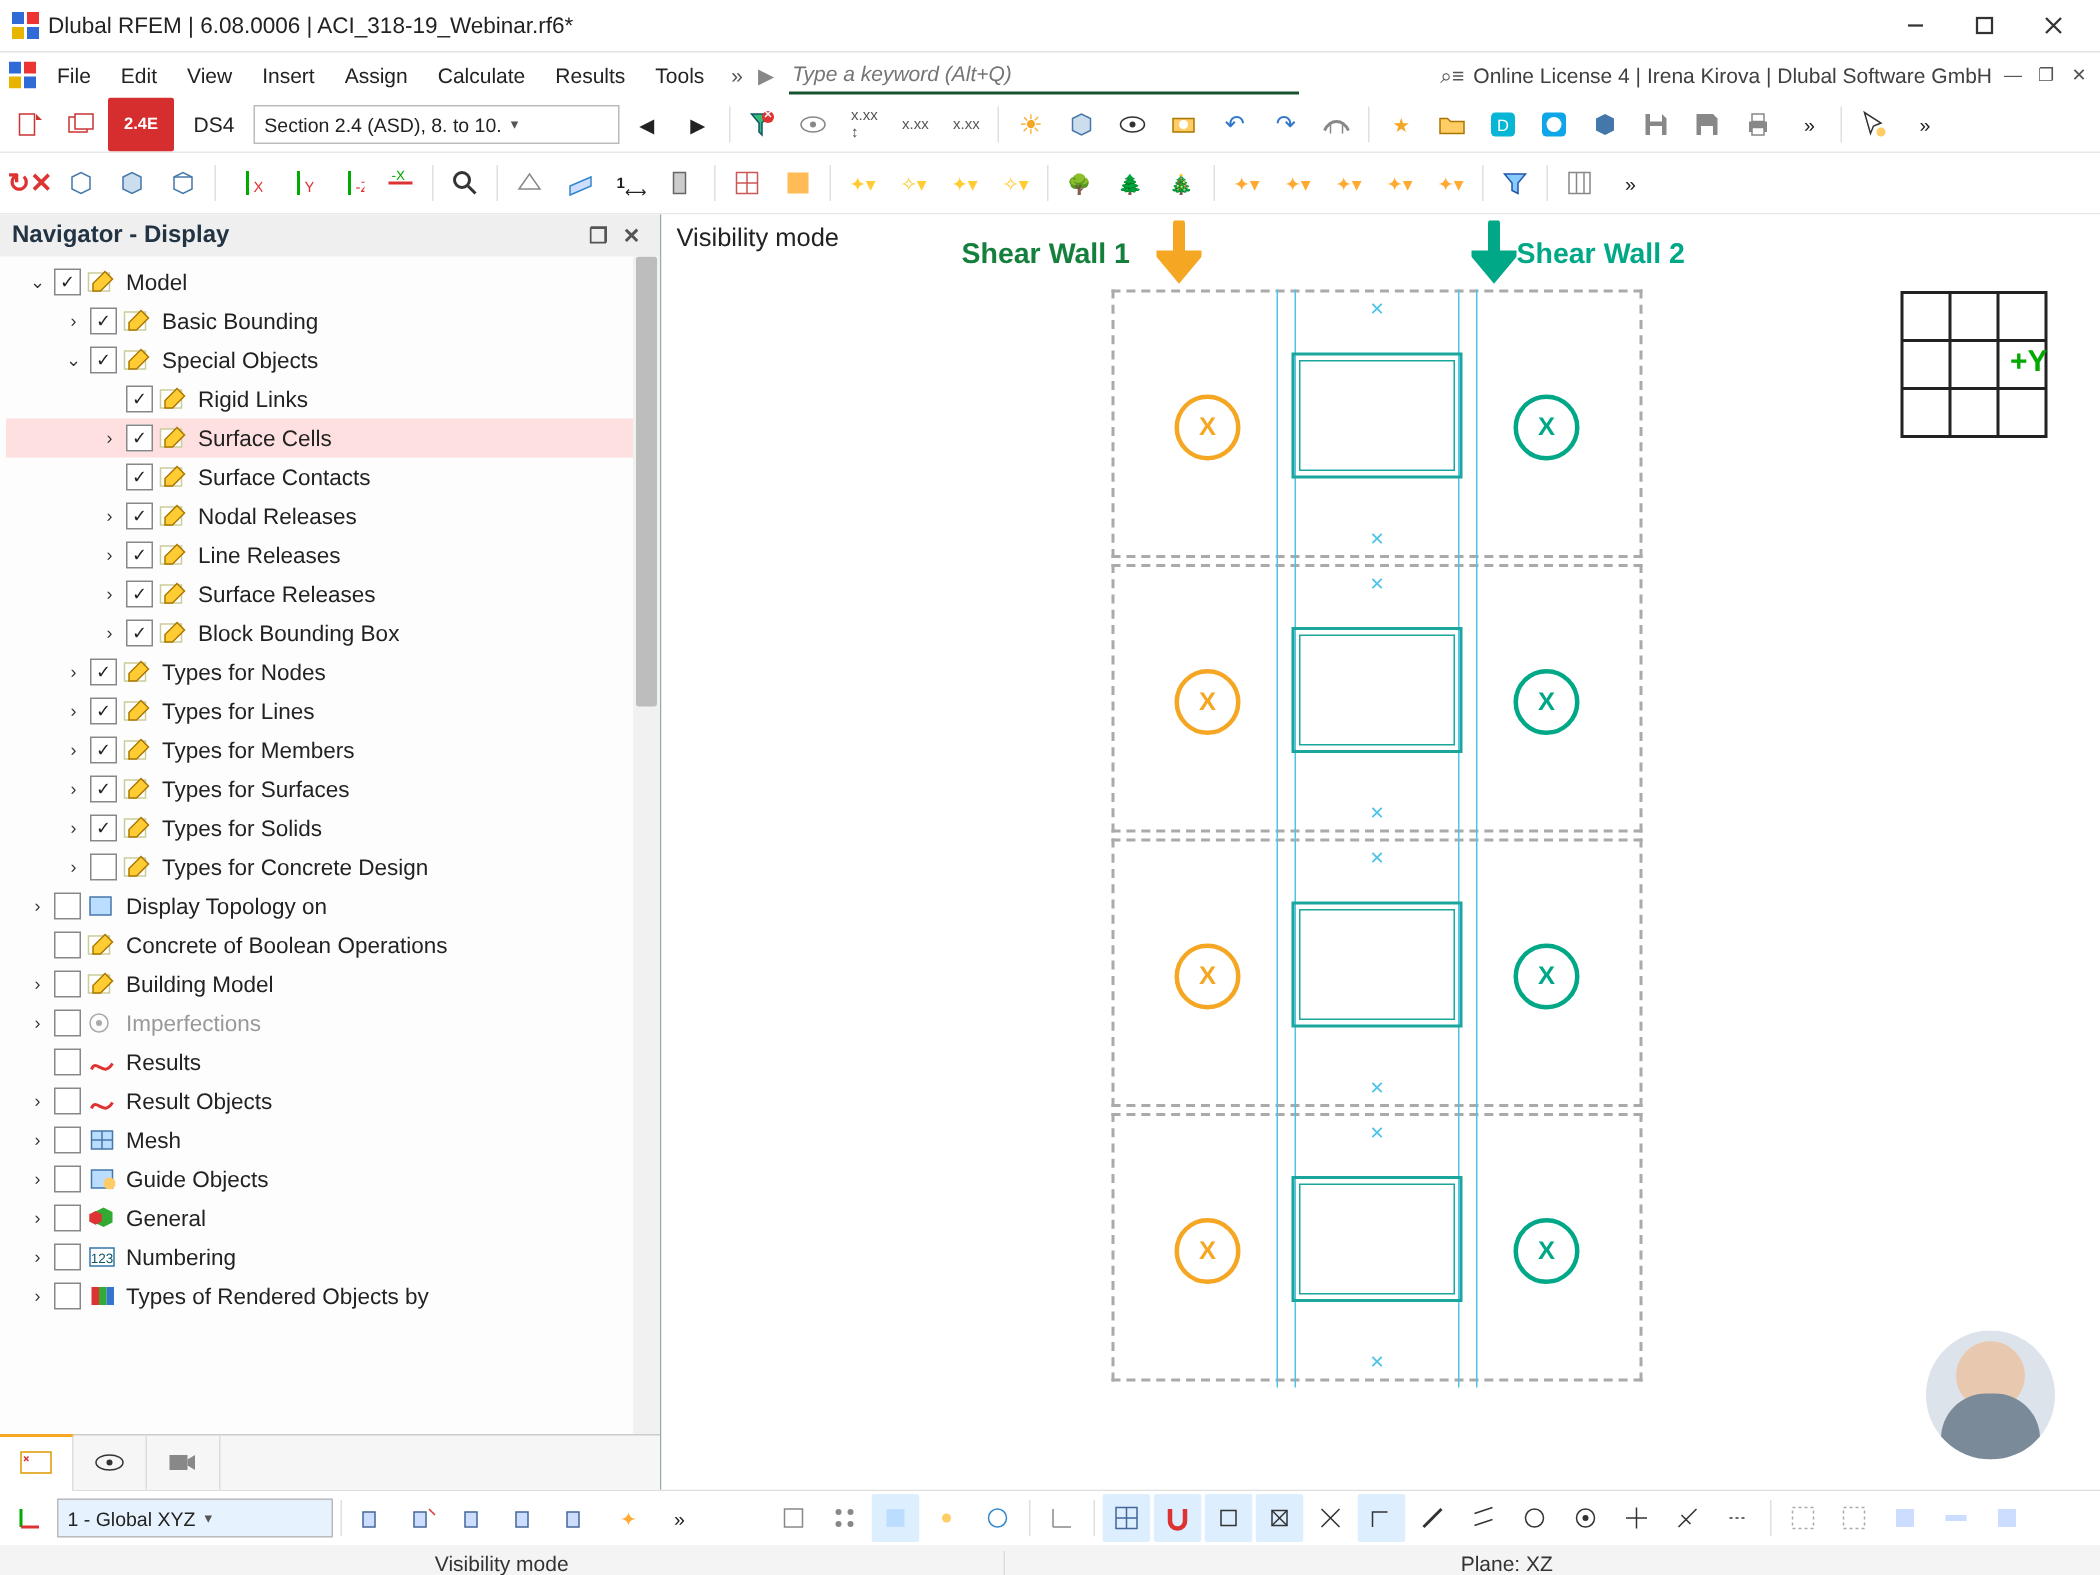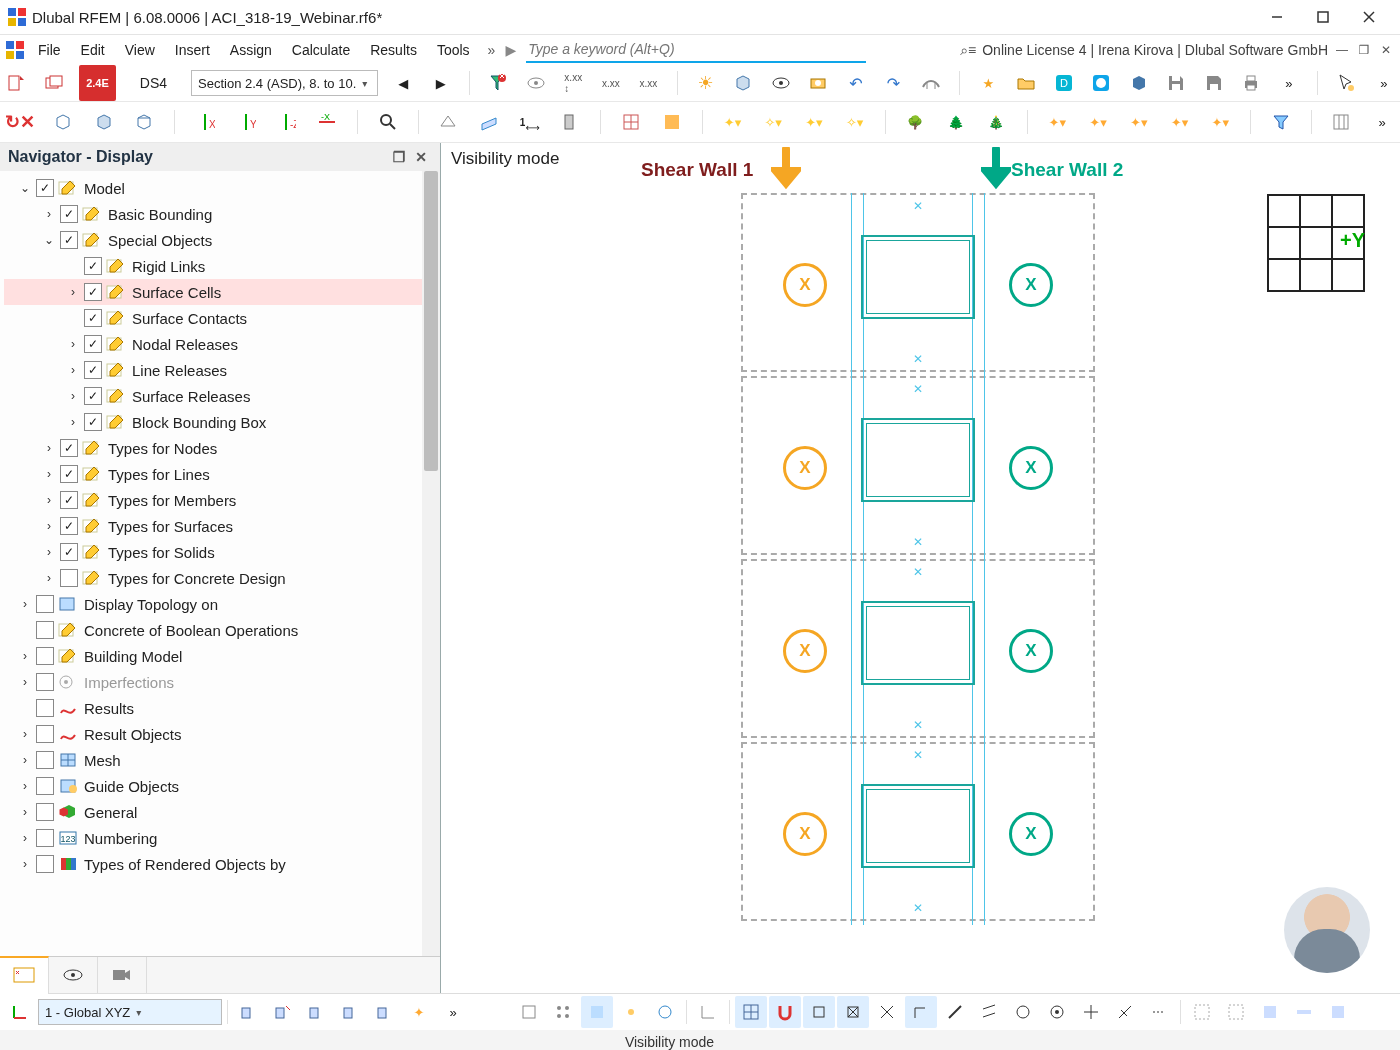--- a/index.html
+++ b/index.html
@@ -7,26 +7,26 @@
 .titlebar{height:34px;display:flex;align-items:center;padding:0 8px;border-bottom:1px solid #e4e4e4}
 .titlebar .logo{width:18px;height:18px;margin-right:6px;display:inline-flex}
 .titlebar .title{flex:0 0 auto;font-size:15px}
 .titlebar .spacer{flex:1}
 .winbtn{width:46px;height:34px;display:flex;align-items:center;justify-content:center}
 .winbtn svg{stroke:#333}
 
 .menubar{height:30px;display:flex;align-items:center;padding:0 6px;gap:2px;font-size:14px}
 .menubar .mi{padding:4px 10px;cursor:default}
 .menubar .chev{padding:0 6px;color:#555}
-.menubar .search{flex:0 0 340px;display:flex;align-items:center;border-bottom:2px solid #0ea5e9;height:24px;color:#777;margin-left:6px}
+.menubar .search{flex:0 0 340px;display:flex;align-items:center;border-bottom:2px solid #14532d;height:24px;color:#777;margin-left:6px}
 .menubar .search input{border:none;outline:none;width:100%;font-size:14px;color:#777;font-style:italic}
 .menubar .right{margin-left:auto;display:flex;align-items:center;gap:6px;color:#1a5490}
 .menubar .mini{width:16px;height:16px;display:inline-flex;align-items:center;justify-content:center;font-size:12px;color:#555}
 
-.toolbar{height:36px;display:flex;align-items:center;gap:13px;padding:0 4px;border-bottom:1px solid #e8e8e8}
+.toolbar{height:36px;display:flex;align-items:center;gap:2px;padding:0 4px;border-bottom:1px solid #e8e8e8}
 .toolbar.second{height:40px}
 .tb{width:30px;height:30px;display:flex;align-items:center;justify-content:center;border:1px solid transparent;border-radius:2px}
 .tb.wide{width:auto;padding:0 10px}
 .tbsep{width:1px;height:24px;background:#e0e0e0;margin:0 3px}
 .badge{background:#d62e2e;color:#fff;font-size:11px;padding:2px 6px;font-weight:bold}
 .dropdown{display:flex;align-items:center;border:1px solid #bbb;height:24px;padding:0 6px;font-size:13px;background:#fff}
 .dropdown .dd-arrow{margin-left:6px;font-size:10px;color:#555}
 
 .main{display:flex;height:calc(1050px - 34px - 30px - 36px - 40px - 36px - 24px)}
 
@@ -47,21 +47,21 @@
 .ti .ic{width:22px;height:18px;display:inline-flex;align-items:center;justify-content:center}
 .ti .lbl{white-space:nowrap}
 .ti.dis .lbl{color:#999}
 .nav-footer{height:36px;display:flex;align-items:center;border-top:1px solid #ccc;background:#f6f6f6}
 .nav-footer .tab{width:48px;height:36px;display:flex;align-items:center;justify-content:center;border-right:1px solid #ddd}
 .nav-footer .tab.active{background:#fff;border-top:2px solid #f9a825}
 
 .viewport{flex:1;position:relative;background:#fff}
 .vp-label{position:absolute;left:10px;top:6px;font-size:17px;color:#222}
 .annot{position:absolute;font-size:19px;font-weight:700}
-.annot.orange{color:#7f1d1d}
+.annot.orange{color:#15803d}
 .annot.teal{color:#00a887}
 .arrow{position:absolute}
 .building{position:absolute;left:300px;top:50px}
 .story{width:350px;height:175px;border:2px dashed #aaa;position:relative;margin-bottom:4px;background:#fff}
 .story .inner{position:absolute;left:118px;top:40px;width:110px;height:80px;border:2px solid #1aa69c}
 .story .inner::before{content:"";position:absolute;inset:3px;border:1px solid #1aa69c}
 .story .colL,.story .colR{position:absolute;width:38px;height:38px;border-radius:50%;border:3px solid;top:68px;display:flex;align-items:center;justify-content:center;font-size:17px;font-weight:600}
 .story .colL{left:40px;border-color:#f5a623;color:#f5a623}
 .story .colR{right:40px;border-color:#00a887;color:#00a887}
 .story .vline{position:absolute;top:-2px;bottom:-6px;width:0;border-left:1px solid #4ec5e8}
@@ -979,14 +979,15 @@
     </div>
   <div class="tb">
       <svg class="ico" viewBox="0 0 20 20">
         <rect x="4" y="4" width="12" height="12" fill="#cdf"></rect>
       </svg>
     </div>
 </div>
 
 <div class="statusbar">
   <div class="cell">Visibility mode</div>
+  <div class="cell">Plane: XZ</div>
   <div class="cell" style="flex:0 0 60px"></div>
 </div>
 
 </body></html>

